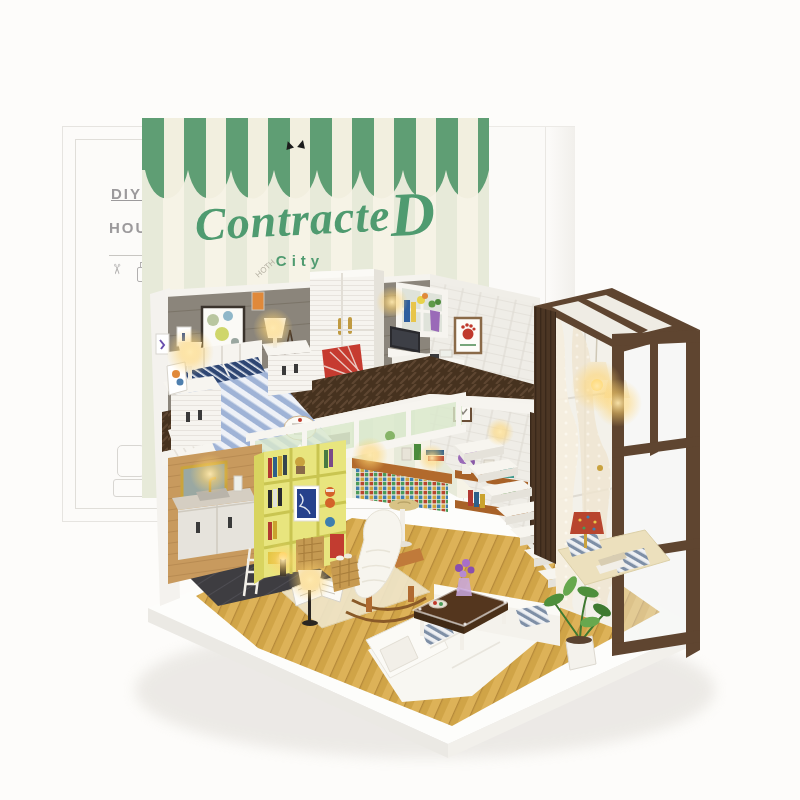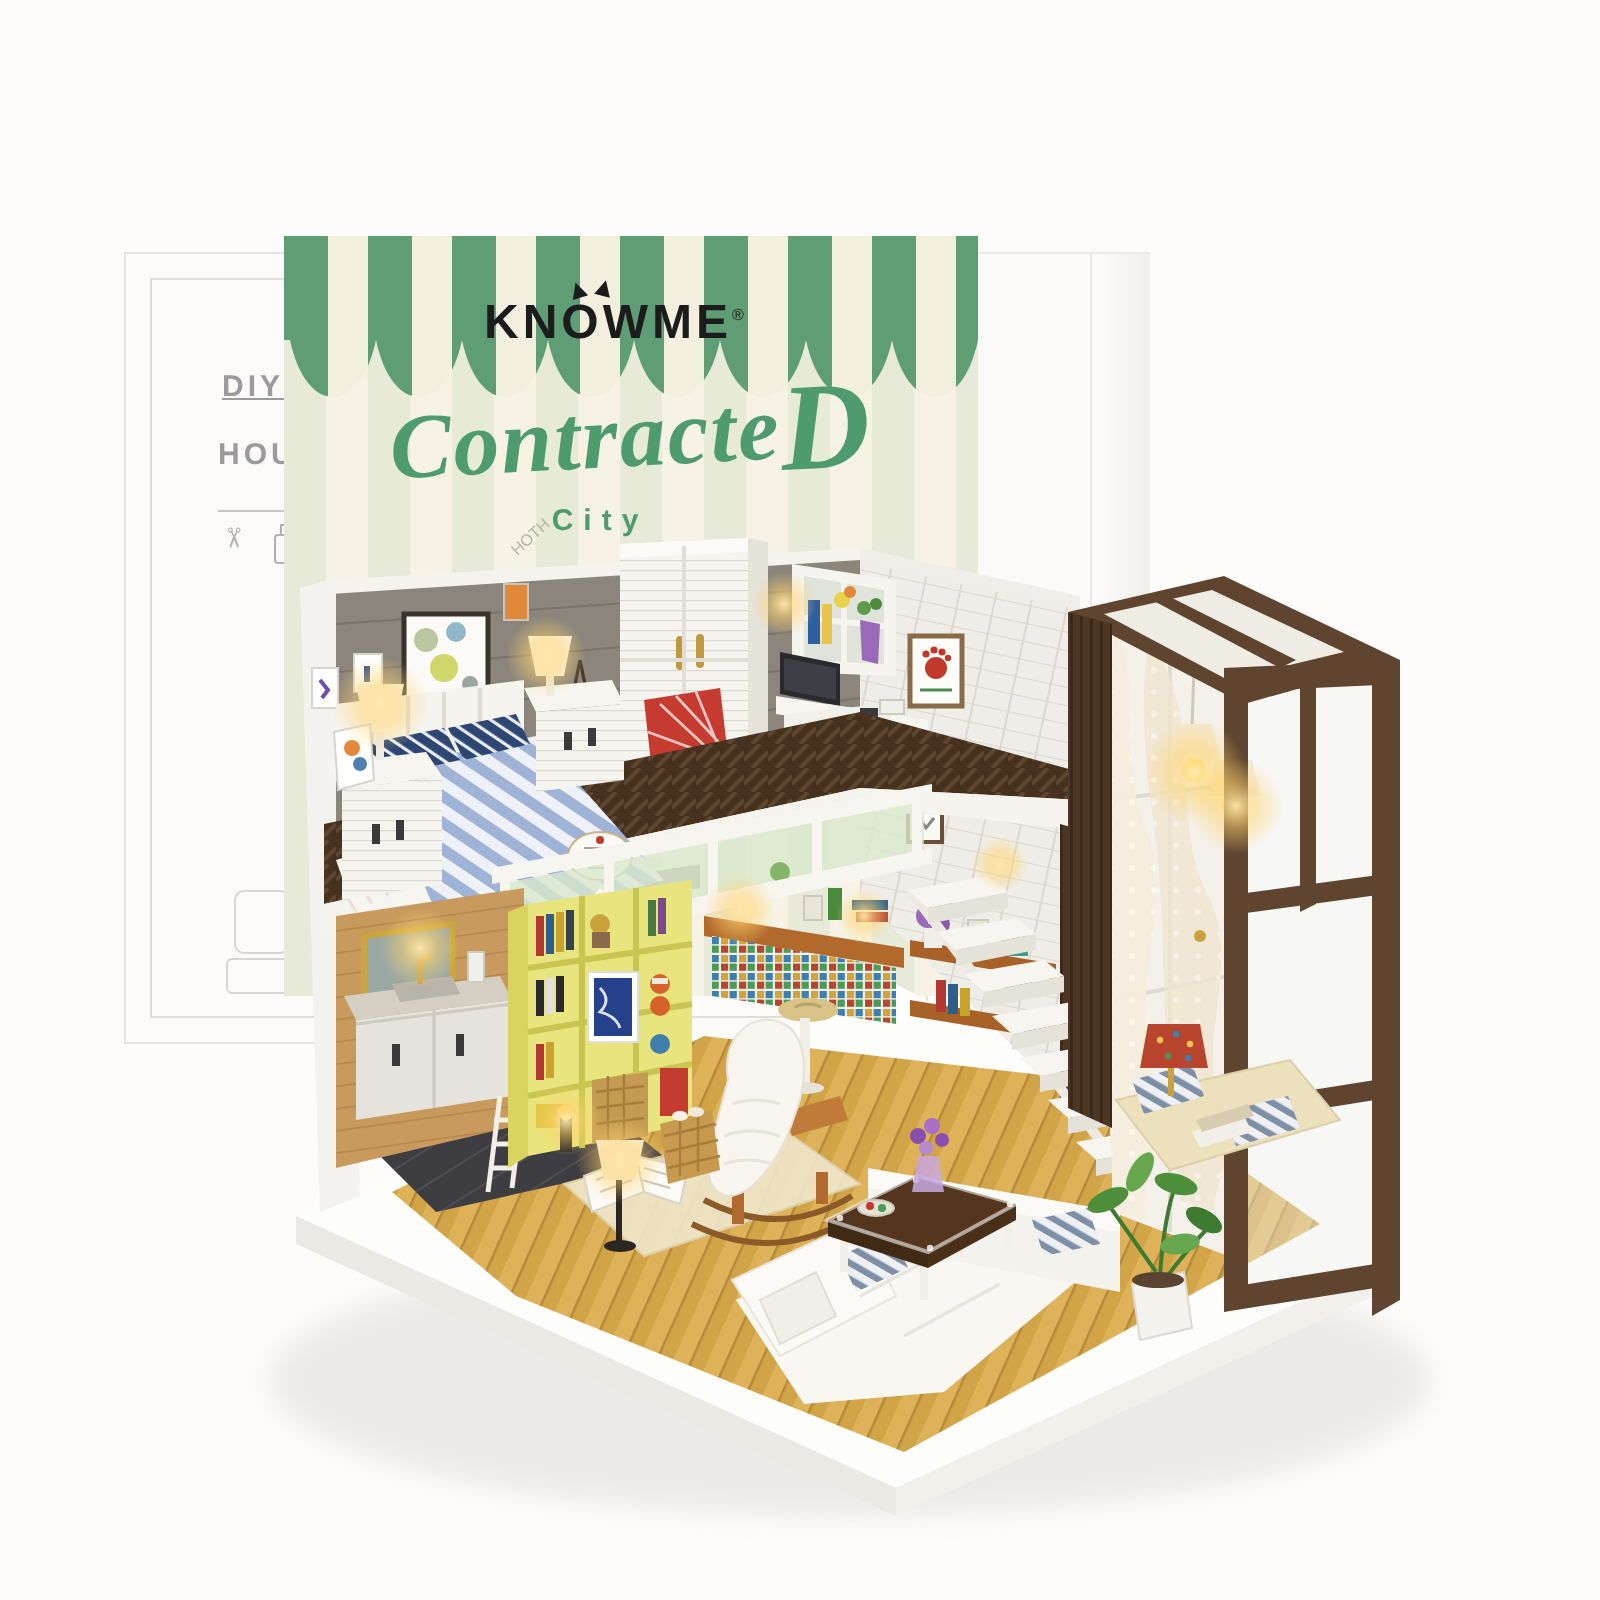--- a/index.html
+++ b/index.html
@@ -70,21 +70,20 @@
         <pattern id="patAwn" width="42" height="10" patternUnits="userSpaceOnUse">
           <rect width="42" height="10" fill="#f2efdf"></rect>
           <rect width="22" height="10" fill="#5f9e74"></rect>
         </pattern>
       </defs>
       <rect x="0" y="0" width="347" height="380" fill="url(#patBody)"></rect>
       <path fill="url(#patAwn)" d="M0,0 H347 V52 c-8,38 -35,38 -43,0 c-8,38 -35,38 -43,0 c-8,38 -35,38 -43,0 c-8,38 -35,38 -43,0 c-8,38 -35,38 -43,0 c-8,38 -35,38 -43,0 c-8,38 -35,38 -43,0 c-8,38 -35,38 -43,0 L0,52 Z"></path>
     </svg>
     <div class="ear ear-l"></div>
     <div class="ear ear-r"></div>
-    <div class="brand"><span>KNOWME</span><sup>®</sup></div>
     <div class="script-title">
       <span class="script-main">Contracte</span><span class="script-cap">D</span>
     </div>
     <div class="city-label">City</div>
     <div class="hoth">HOTH</div>
   </div>
 
   <div class="box-side">
     <div class="crease"></div>
   </div>

